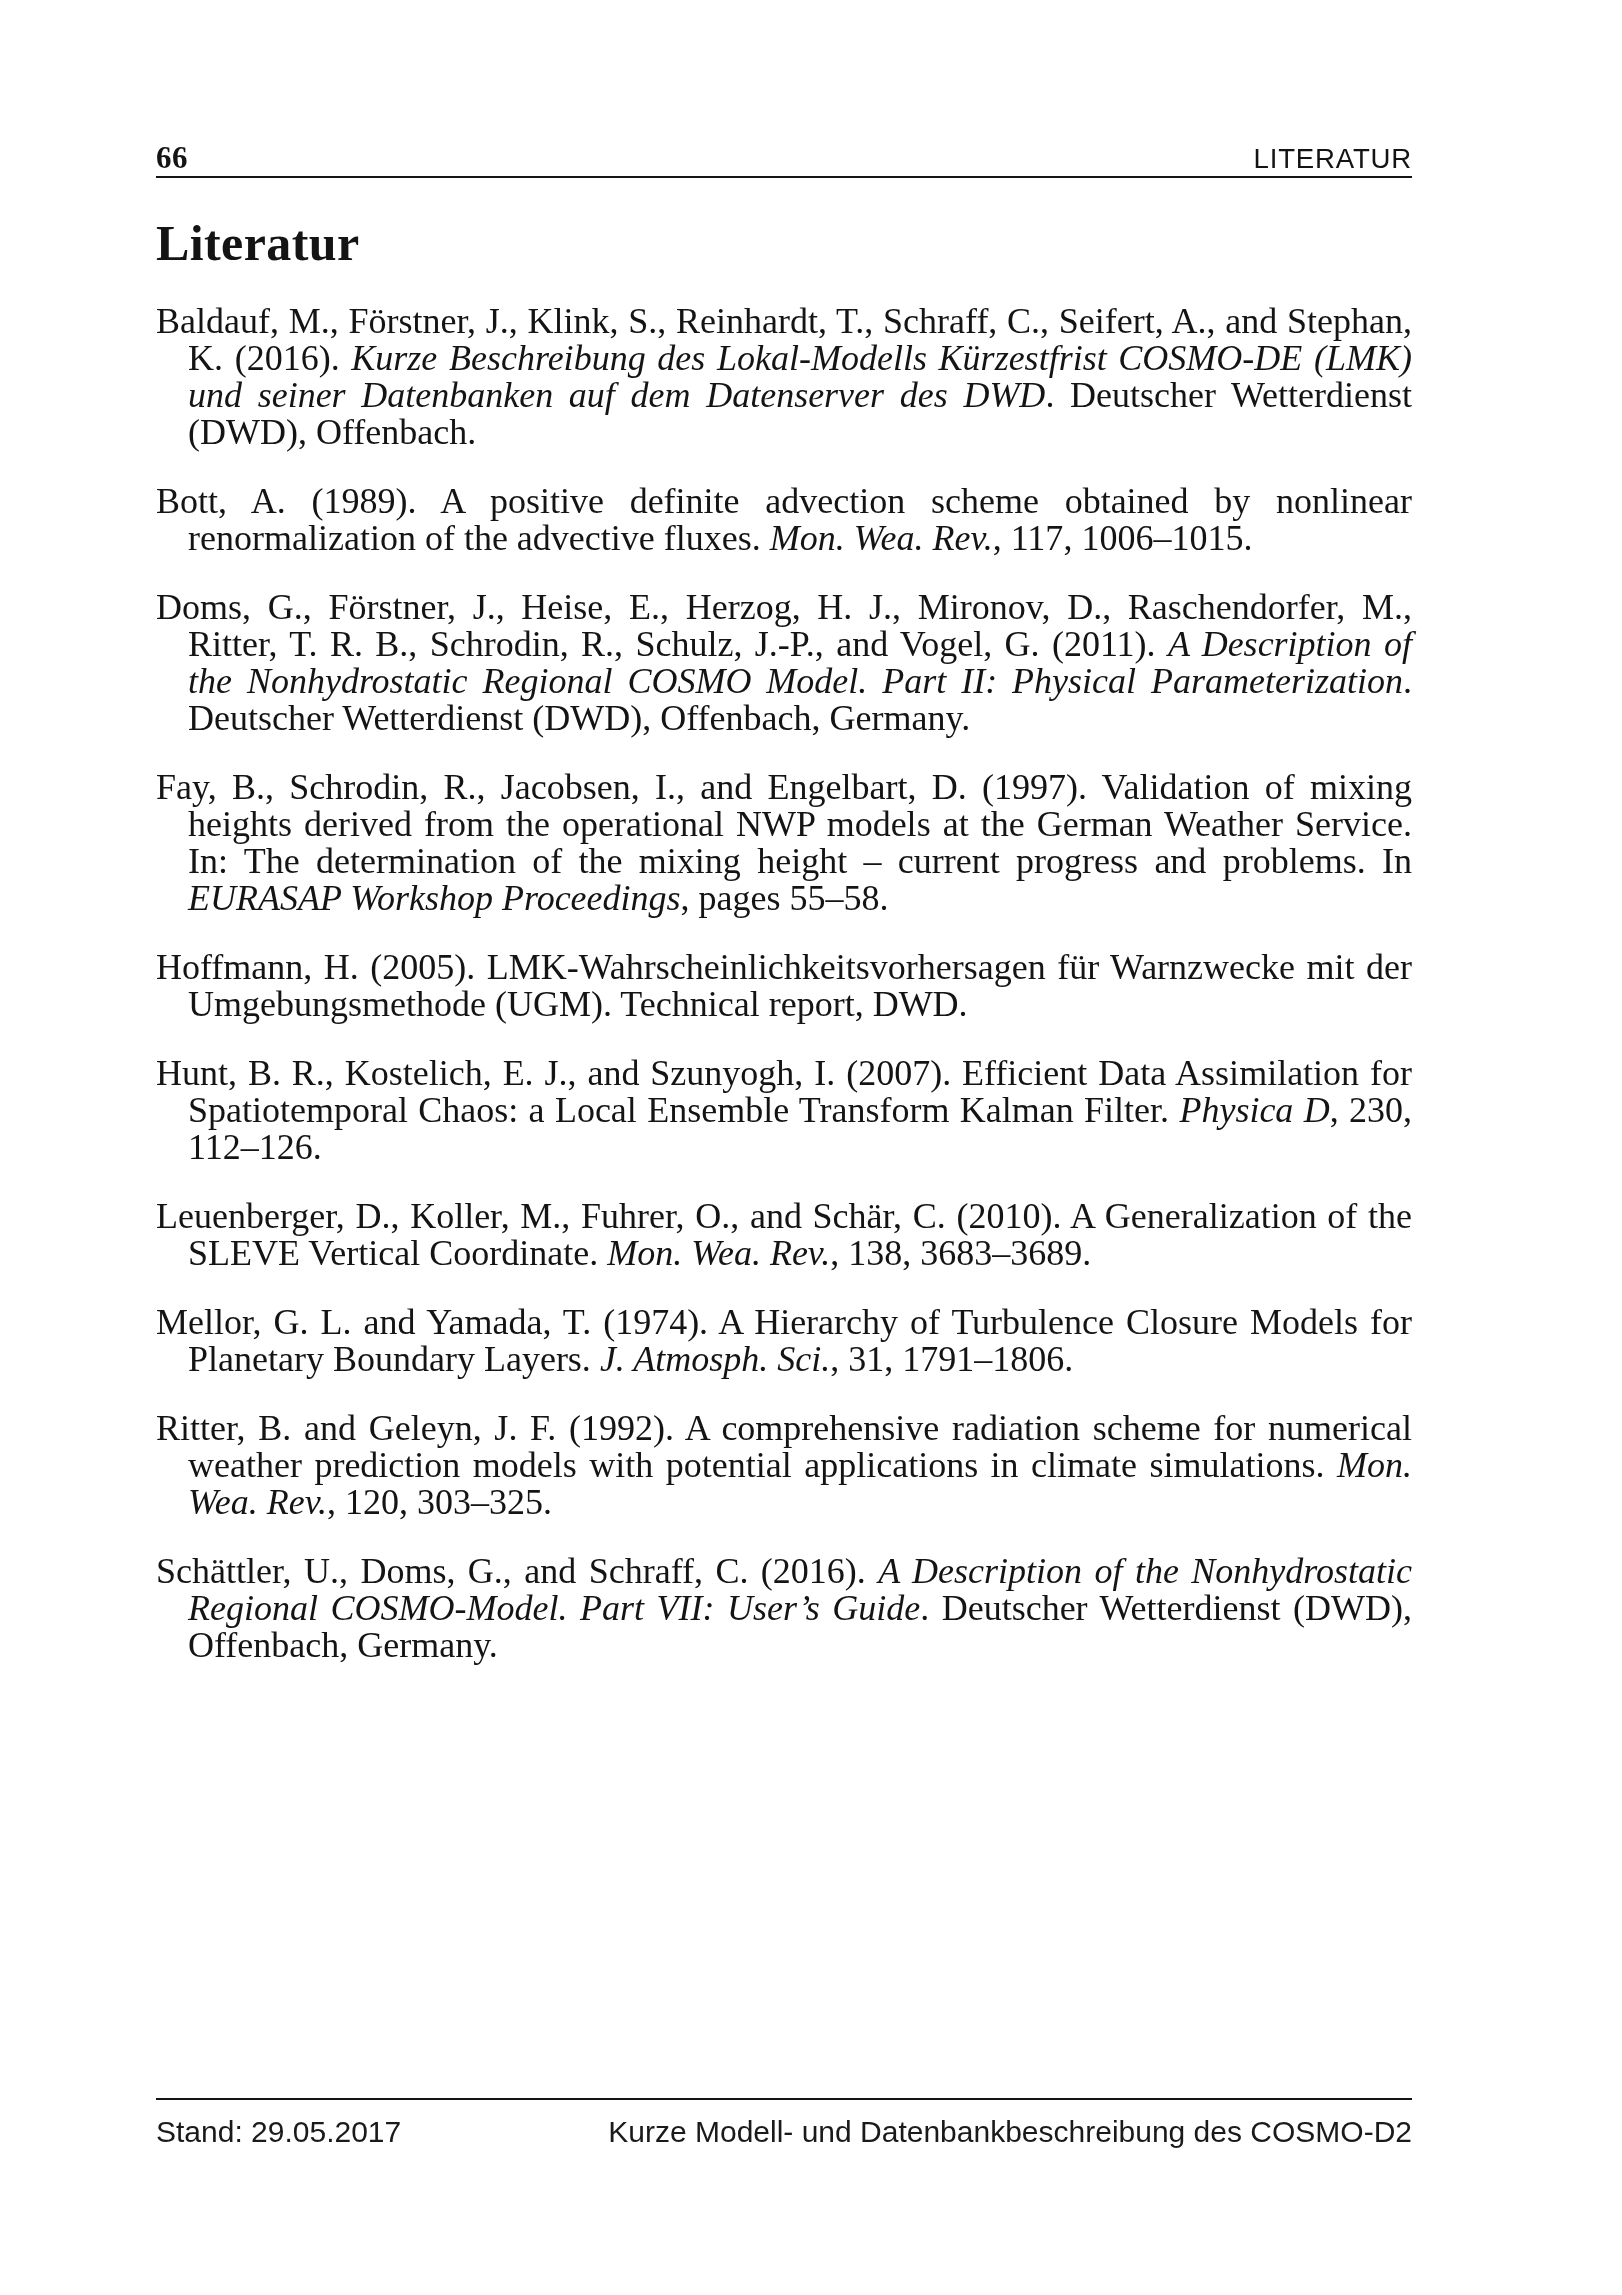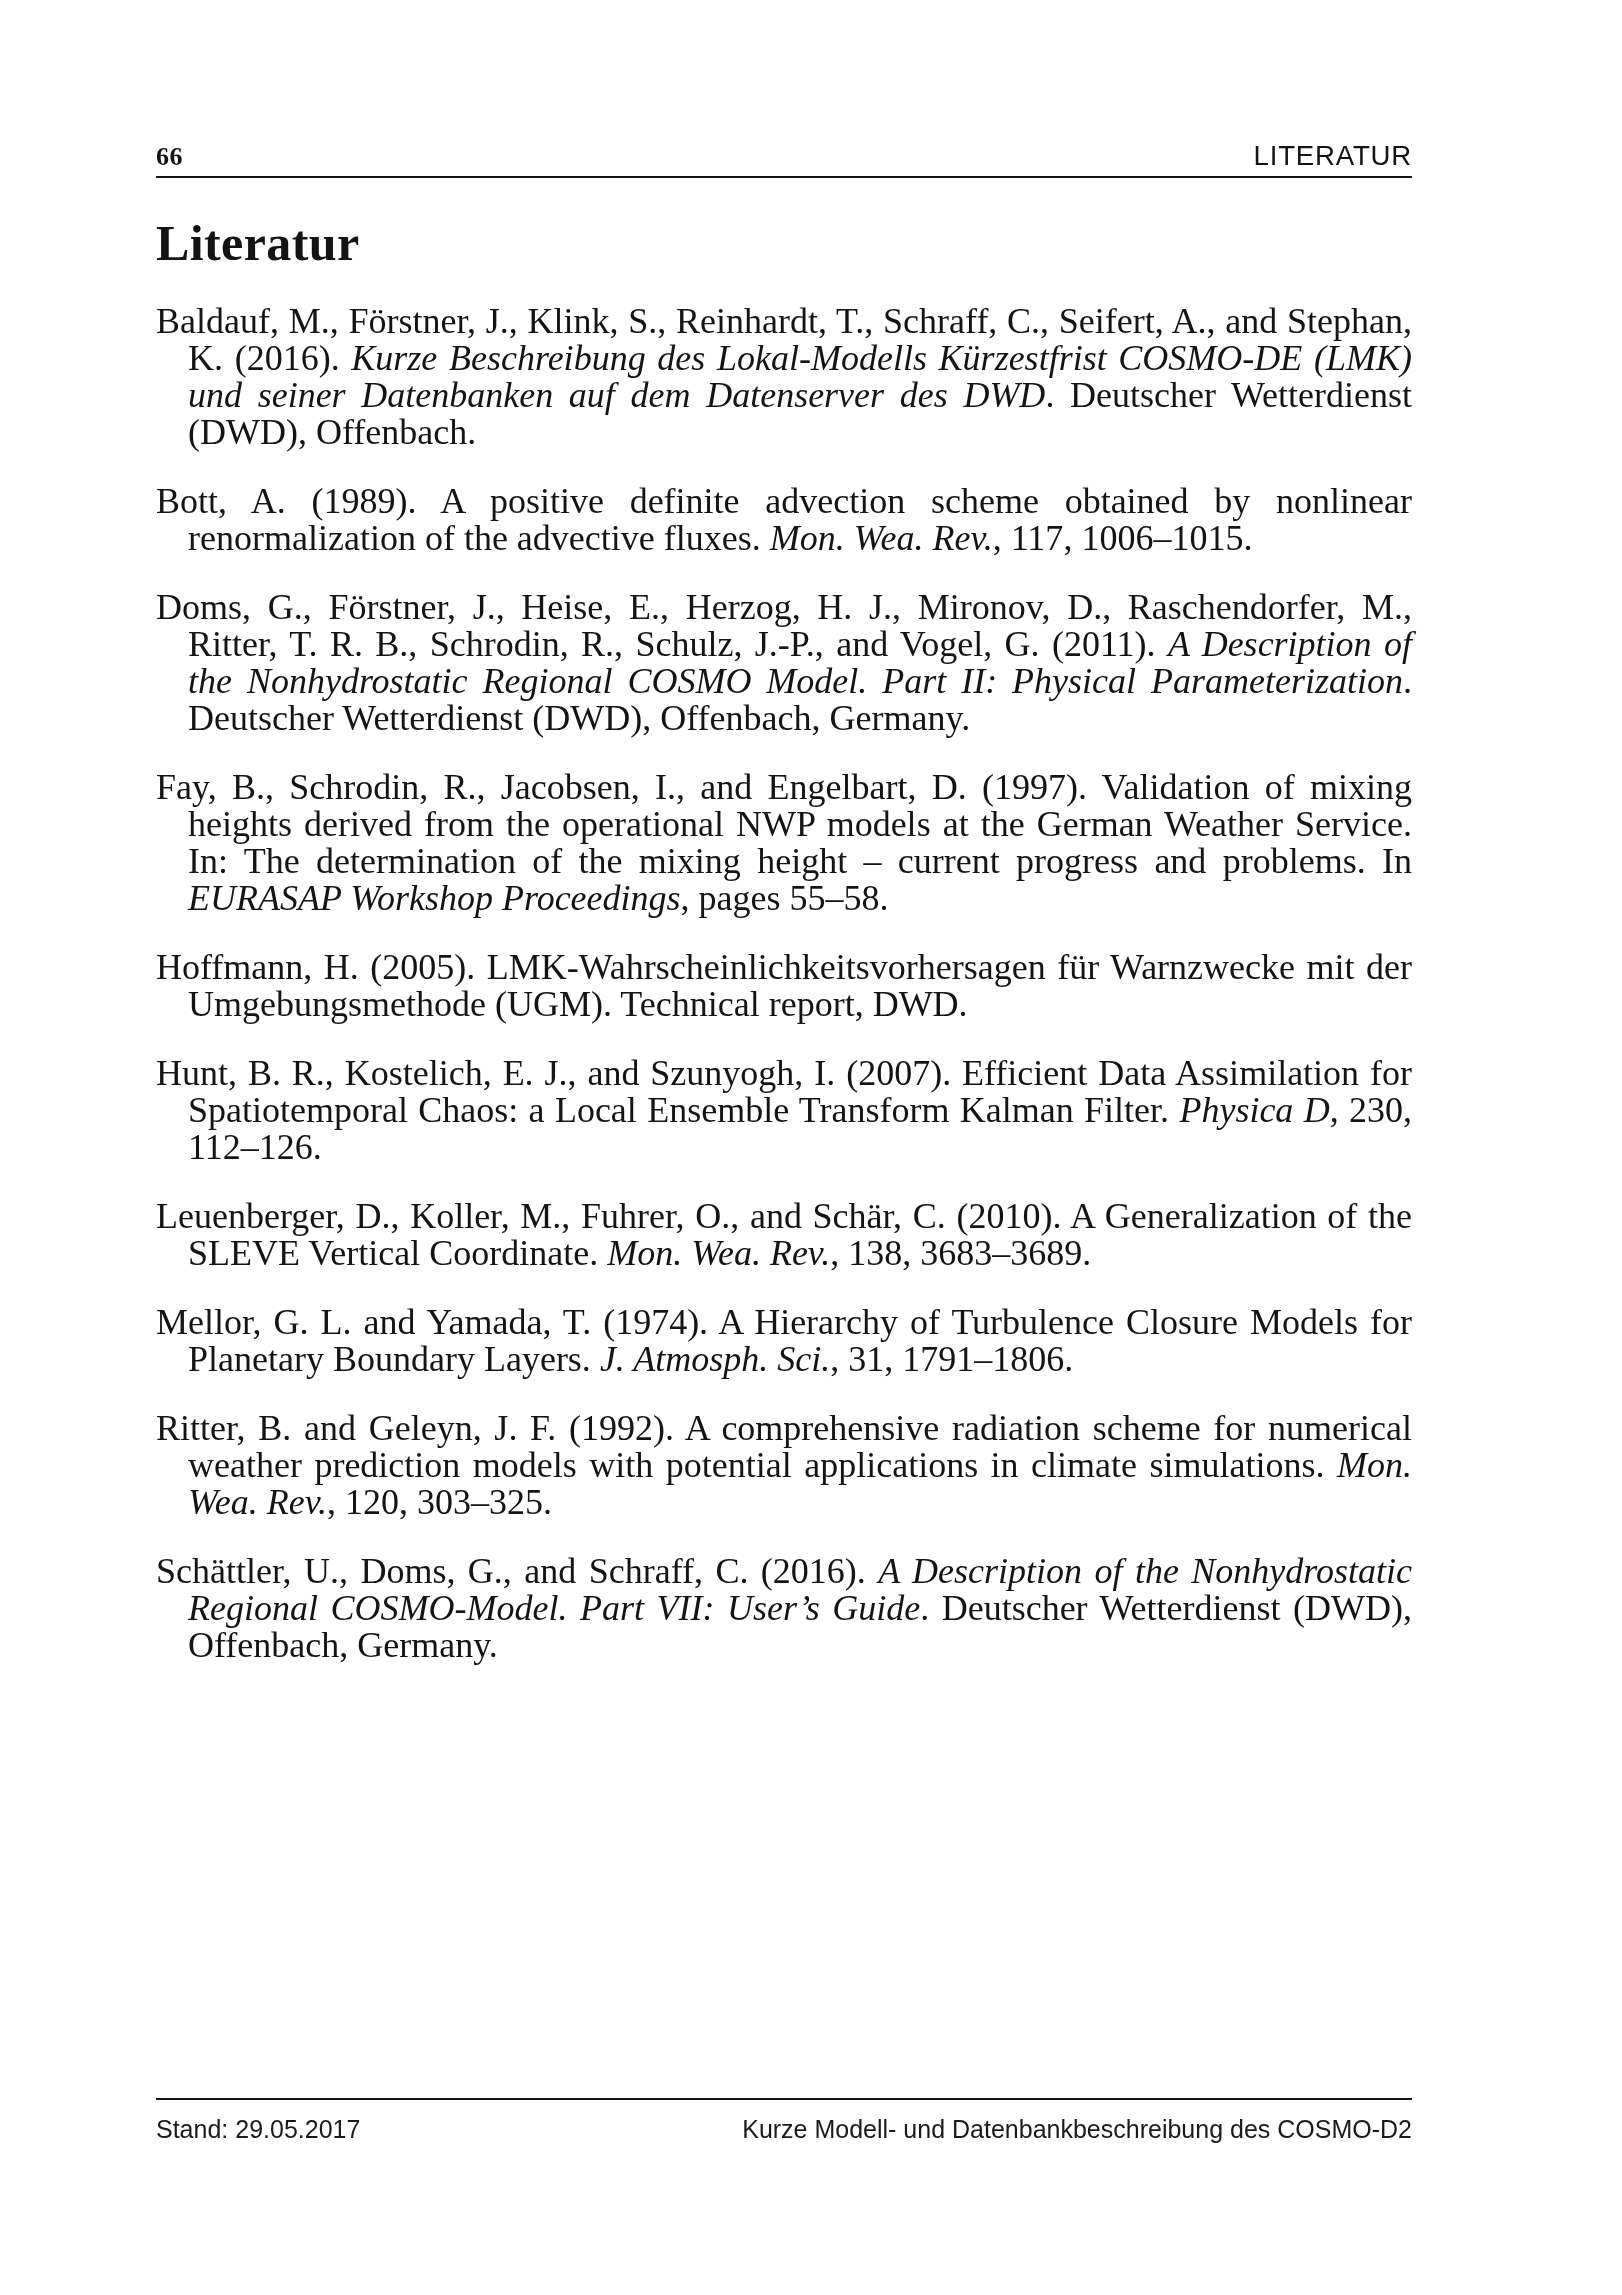--- a/index.html
+++ b/index.html
@@ -22,21 +22,21 @@
   }
   
   .pagehead {
     top: 140px;
     display: flex;
     justify-content: space-between;
     align-items: baseline;
   }
   .pageno {
     font-family: "Liberation Serif", serif;
-    font-size: 26px;
+    font-size: 31px;
     font-weight: bold;
     letter-spacing: 0.4px;
   }
   .runhead {
     font-family: "Liberation Sans", sans-serif;
     font-size: 27.6px;
     font-weight: normal;
     letter-spacing: 0.8px;
   }
   .headrule {
@@ -73,21 +73,21 @@
     top: 2098px;
     height: 1.6px;
     background: #141414;
   }
   .footline {
     top: 2115px;
     display: flex;
     justify-content: space-between;
     align-items: baseline;
     font-family: "Liberation Sans", sans-serif;
-    font-size: 25px;
+    font-size: 30px;
     color: #1a1a1a;
   }
 </style>
 </head>
 <body>
 
 <div class="block pagehead">
   <span class="pageno">66</span>
   <span class="runhead">LITERATUR</span>
 </div>

